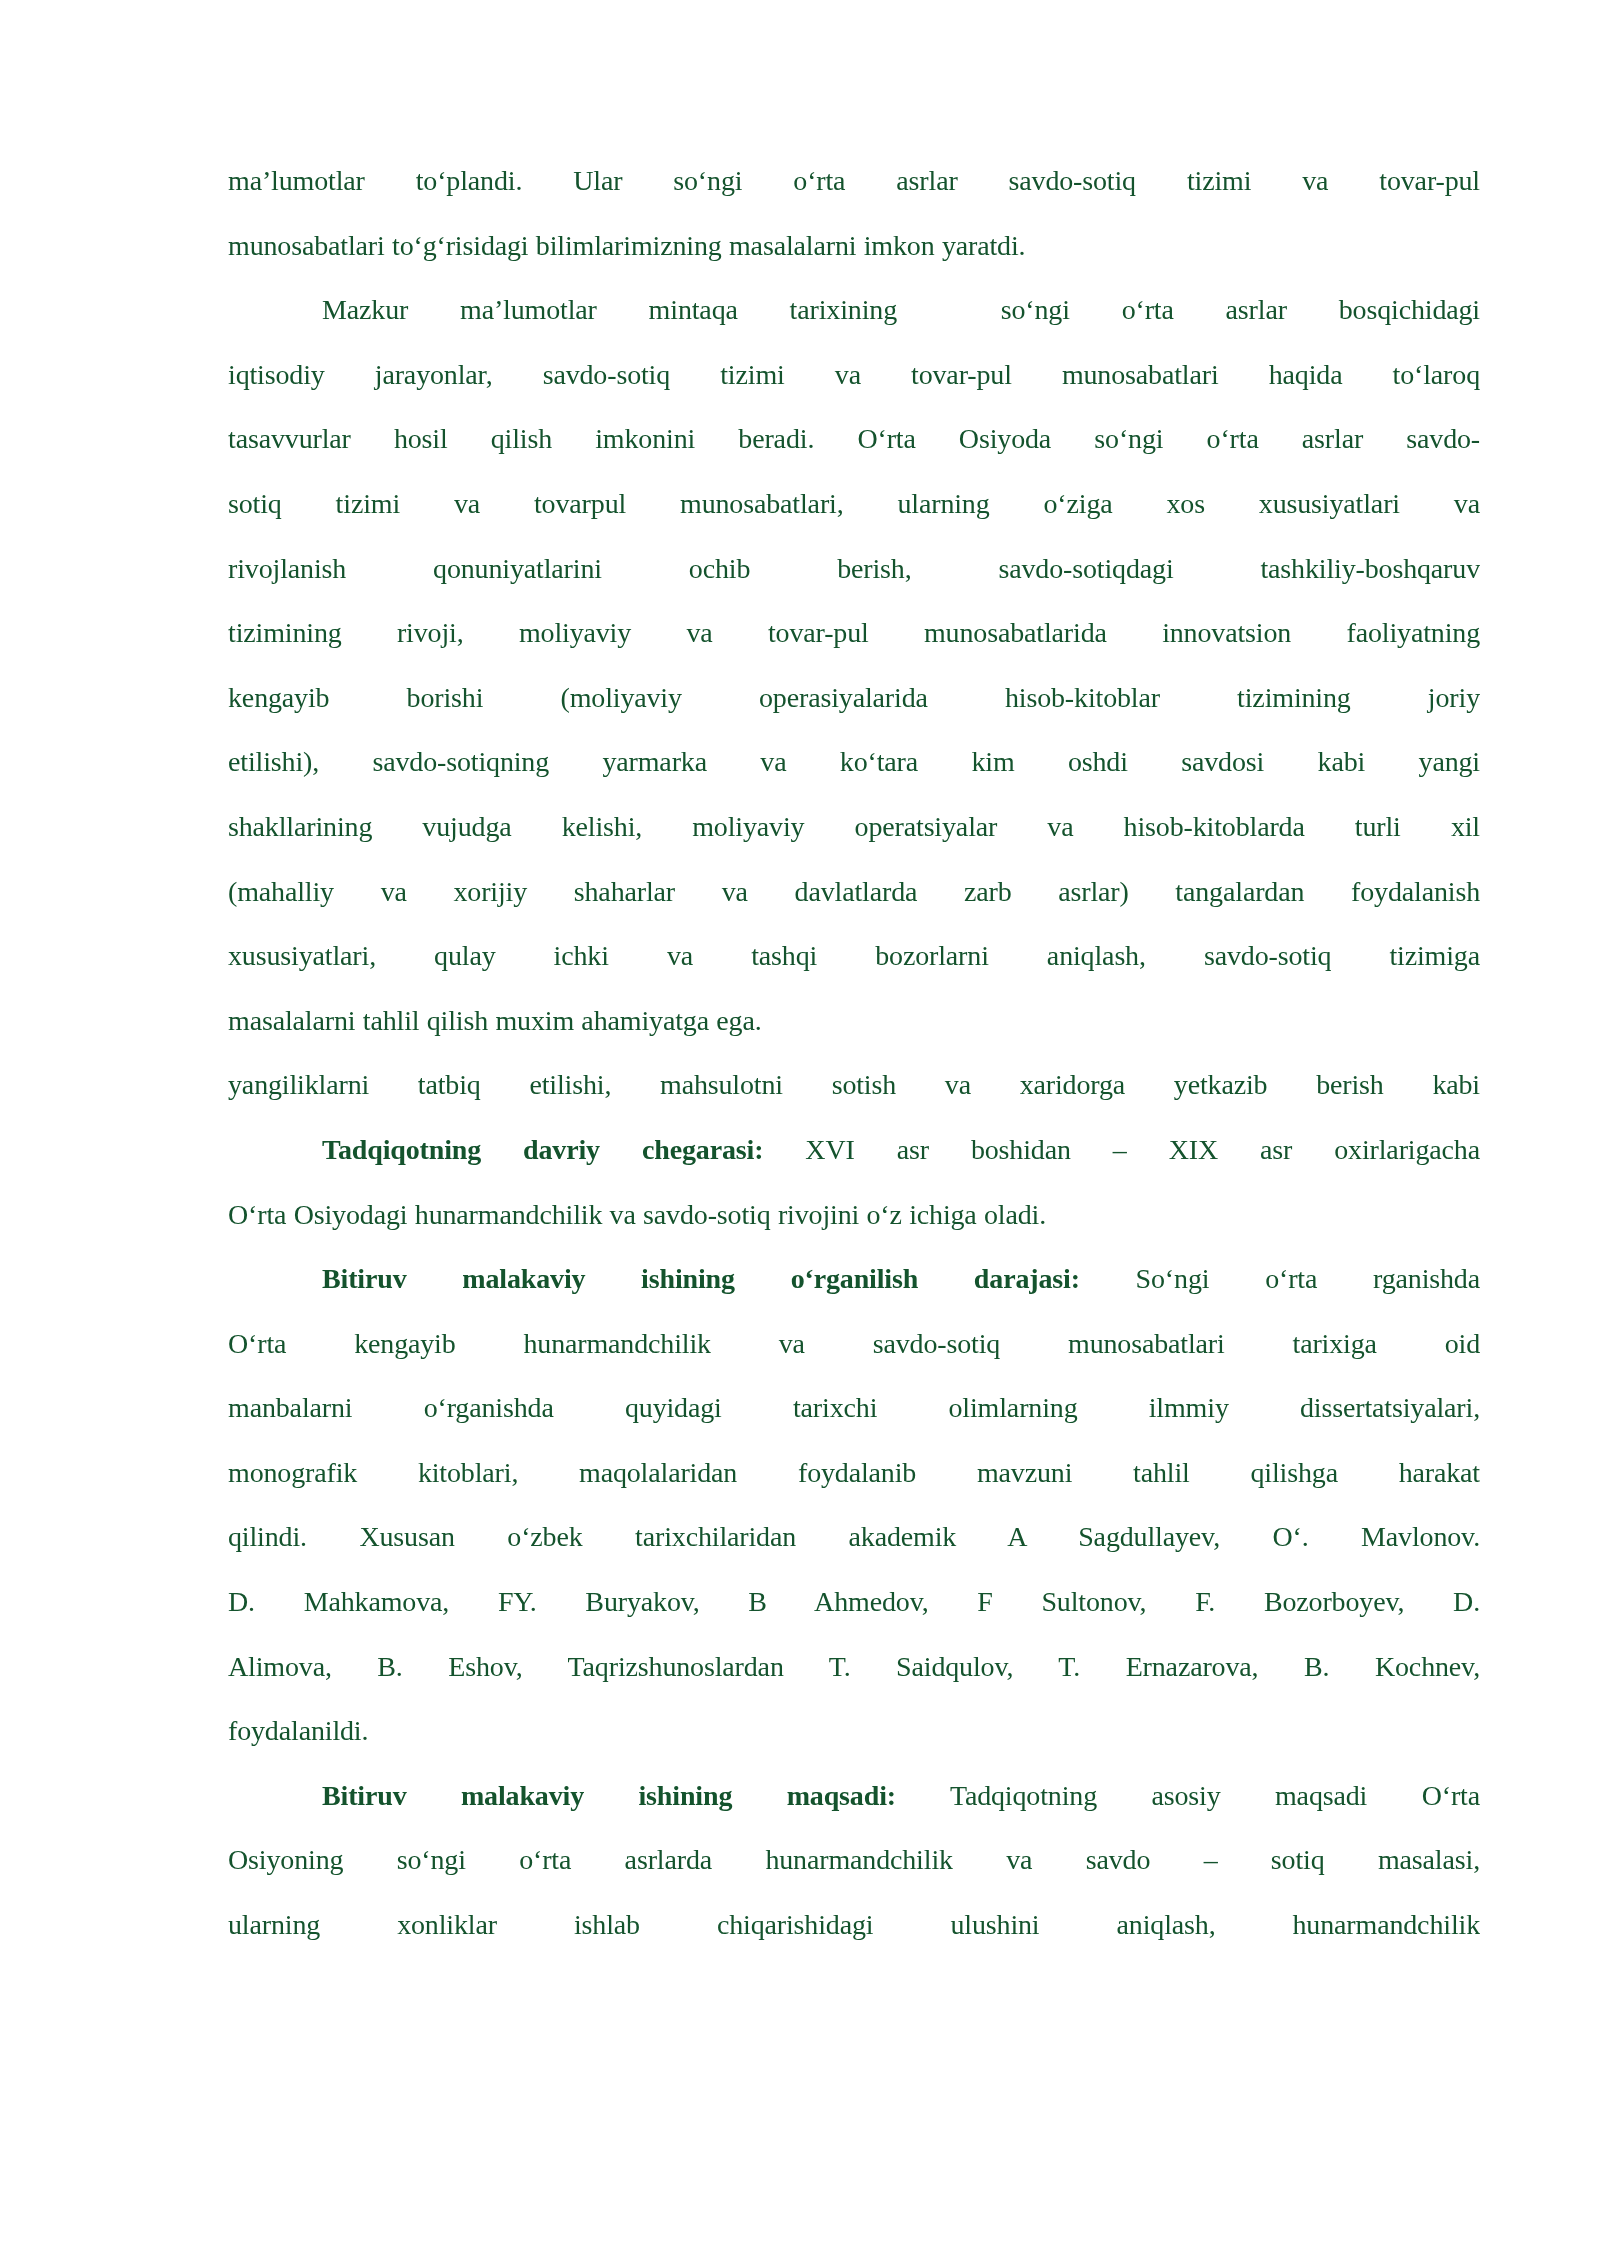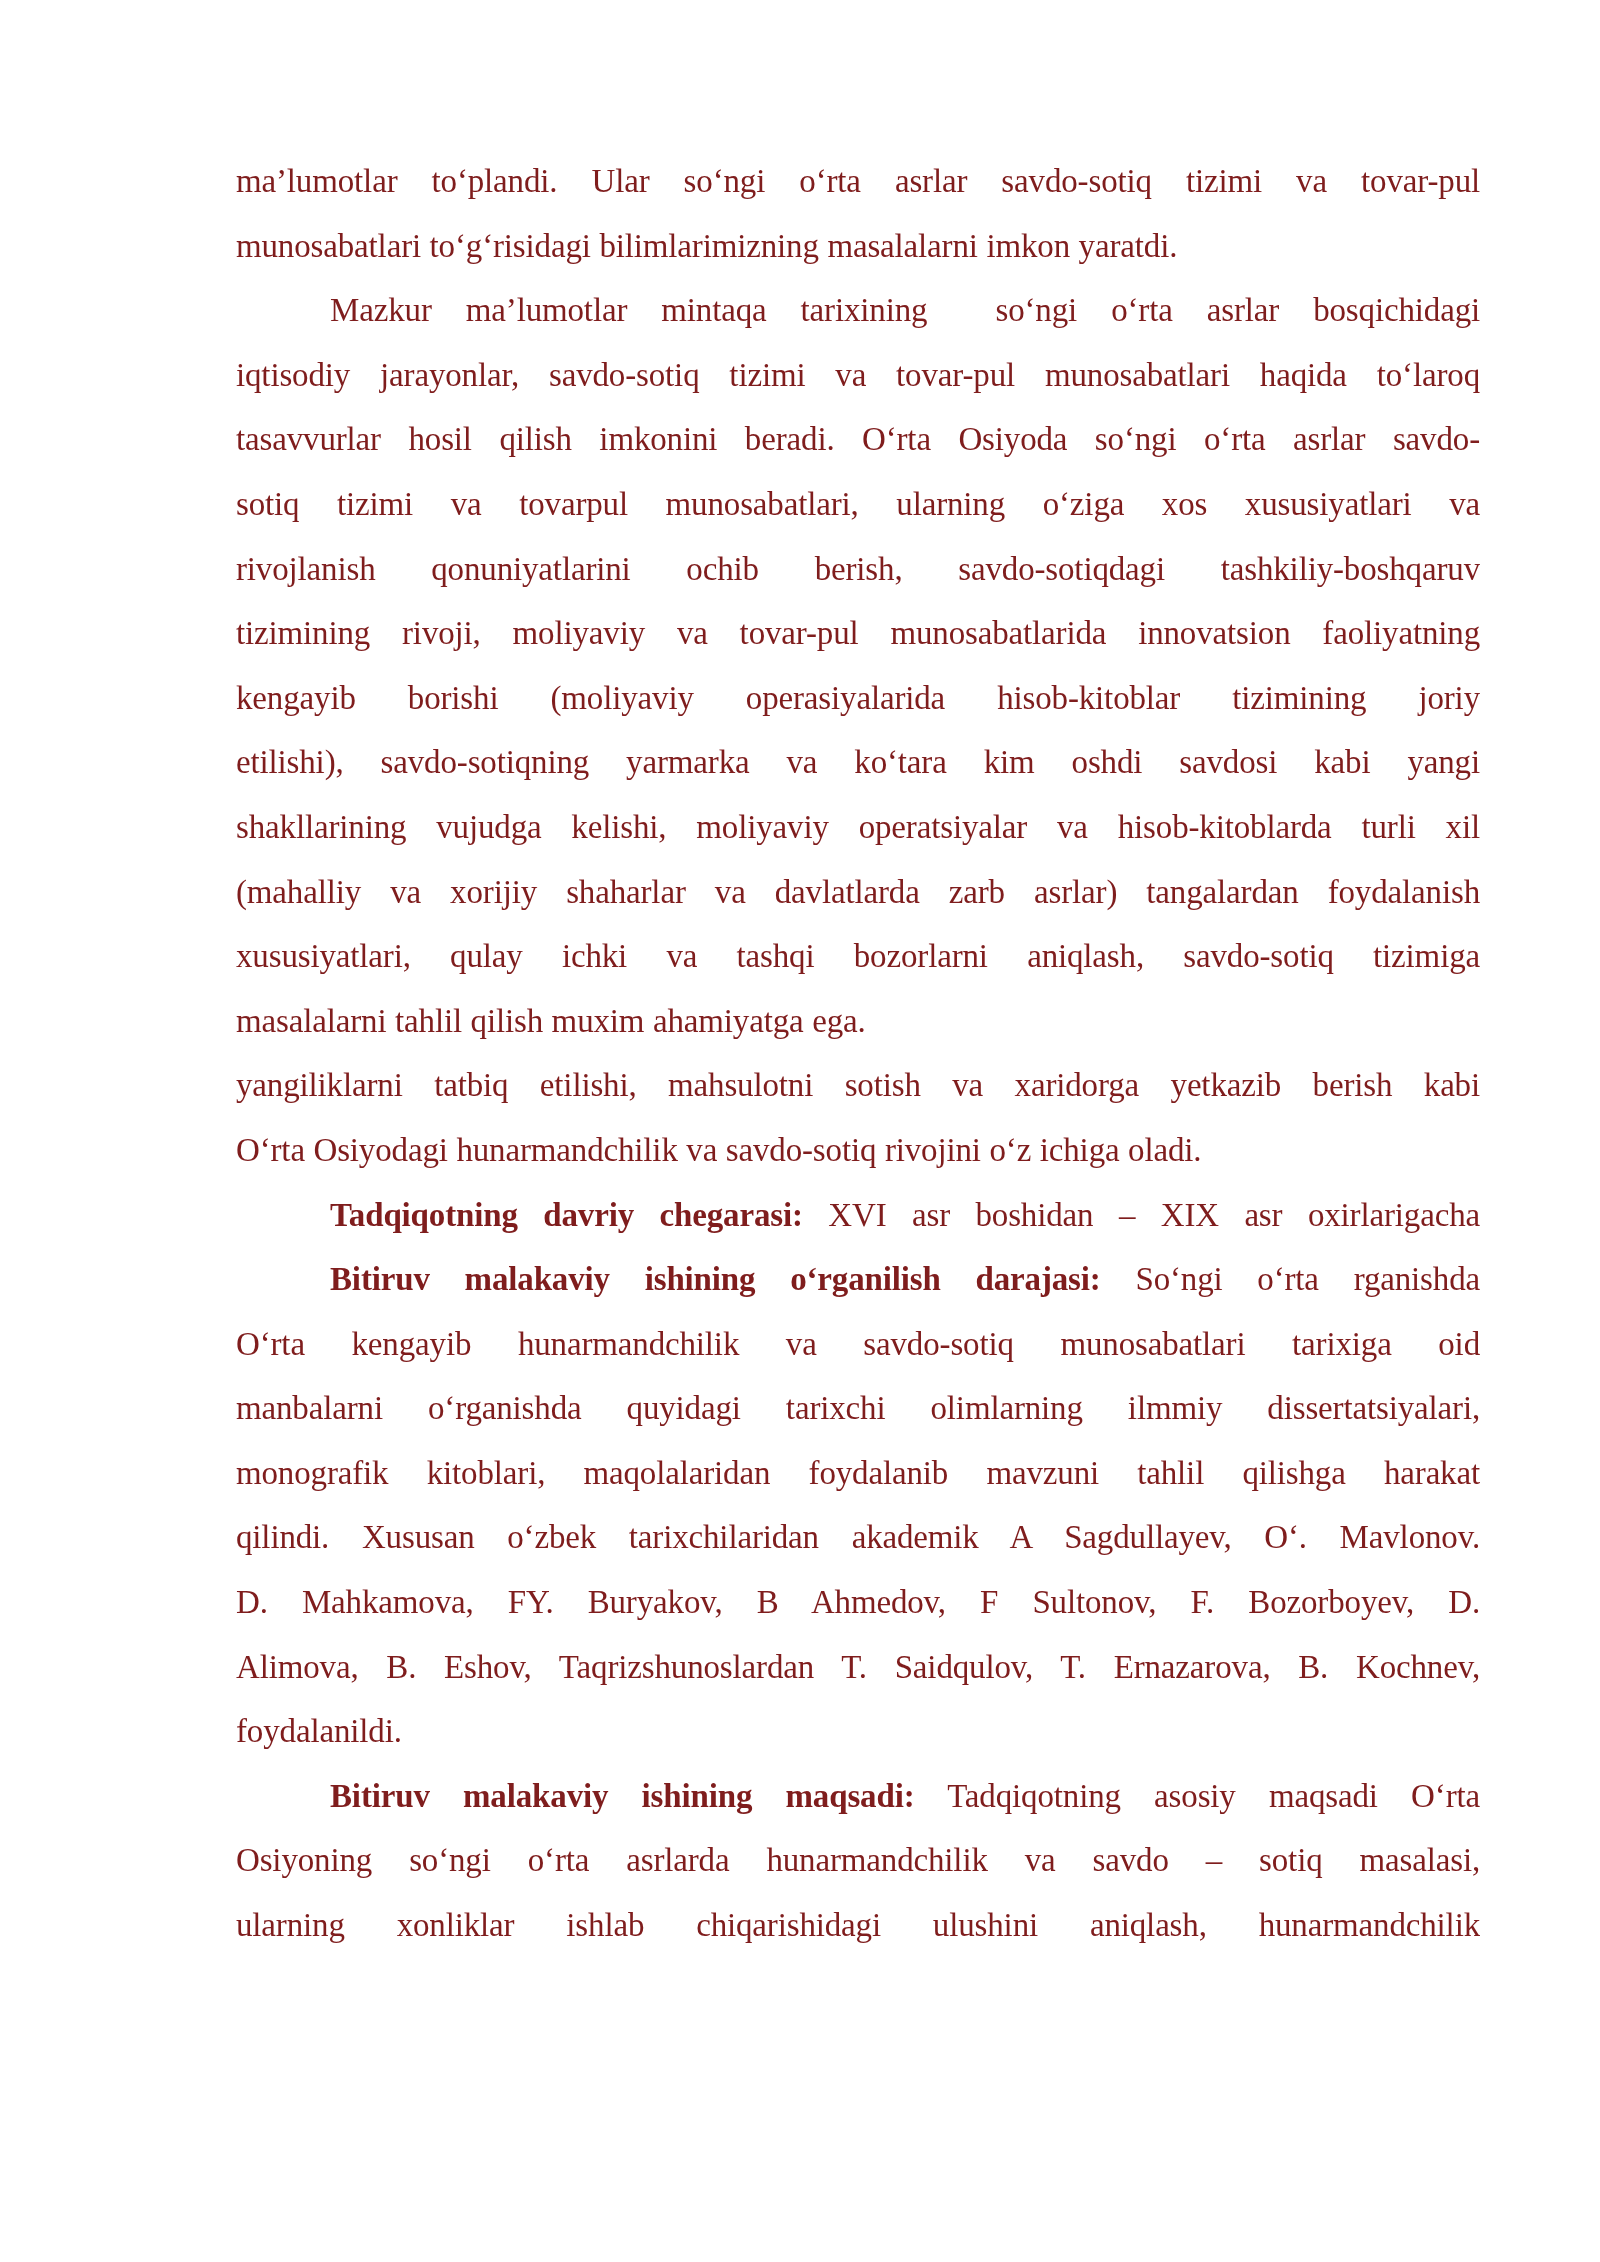--- a/index.html
+++ b/index.html
@@ -16,30 +16,29 @@
   }
 
   .doc-body {
     position: absolute;
     left: 228px;
     width: 1252px;
     top: 149px;
   }
 
   .line {
-    font-size: 33px;
+    font-size: 28px;
     line-height: 64.6px;
     height: 64.6px;
     overflow: hidden;
     text-align: justify;
     text-align-last: justify;
     letter-spacing: -0.15px;
     word-spacing: 0.5px;
-    color: #7f1d1d;
-    margin-left: 8px;
+    color: #14532d;
   }
 
   .line.last {
     text-align-last: left;
   }
 
   .line.indent {
     text-indent: 94px;
   }
 
@@ -65,22 +64,22 @@
         <div class="line"><span class="run">tizimining rivoji, moliyaviy va tovar-pul munosabatlarida innovatsion faoliyatning</span></div>
         <div class="line"><span class="run">kengayib borishi (moliyaviy operasiyalarida hisob-kitoblar tizimining joriy</span></div>
         <div class="line"><span class="run">etilishi), savdo-sotiqning yarmarka va ko‘tara kim oshdi savdosi kabi yangi</span></div>
         <div class="line"><span class="run">shakllarining vujudga kelishi, moliyaviy operatsiyalar va hisob-kitoblarda turli xil</span></div>
         <div class="line"><span class="run">(mahalliy va xorijiy shaharlar va davlatlarda zarb asrlar) tangalardan foydalanish</span></div>
         <div class="line"><span class="run">xususiyatlari, qulay ichki va tashqi bozorlarni aniqlash, savdo-sotiq tizimiga</span></div>
         <div class="line last"><span class="run">masalalarni tahlil qilish muxim ahamiyatga ega.</span></div>
         <div class="line"><span class="run">yangiliklarni tatbiq etilishi, mahsulotni sotish va xaridorga yetkazib berish kabi</span></div>
       </div>
       <div>
+        <div class="line indent"><span class="run run-bold">Tadqiqotning davriy chegarasi:</span><span class="run"> XVI asr boshidan – XIX asr oxirlarigacha</span></div>
         <div class="line last"><span class="run">O‘rta Osiyodagi hunarmandchilik va savdo-sotiq rivojini o‘z ichiga oladi.</span></div>
-        <div class="line indent"><span class="run run-bold">Tadqiqotning davriy chegarasi:</span><span class="run"> XVI asr boshidan – XIX asr oxirlarigacha</span></div>
       </div>
       <div>
         <div class="line indent"><span class="run run-bold">Bitiruv malakaviy ishining o‘rganilish darajasi:</span><span class="run"> So‘ngi o‘rta rganishda</span></div>
         <div class="line"><span class="run">O‘rta kengayib hunarmandchilik va savdo-sotiq munosabatlari tarixiga oid</span></div>
         <div class="line"><span class="run">manbalarni o‘rganishda quyidagi tarixchi olimlarning ilmmiy dissertatsiyalari,</span></div>
         <div class="line"><span class="run">monografik kitoblari, maqolalaridan foydalanib mavzuni tahlil qilishga harakat</span></div>
         <div class="line"><span class="run">qilindi. Xususan o‘zbek tarixchilaridan akademik A Sagdullayev, O‘. Mavlonov.</span></div>
         <div class="line"><span class="run">D. Mahkamova, FY. Buryakov, B Ahmedov, F Sultonov, F. Bozorboyev, D.</span></div>
         <div class="line"><span class="run">Alimova, B. Eshov, Taqrizshunoslardan T. Saidqulov, T. Ernazarova, B. Kochnev,</span></div>
         <div class="line last"><span class="run">foydalanildi.</span></div>

